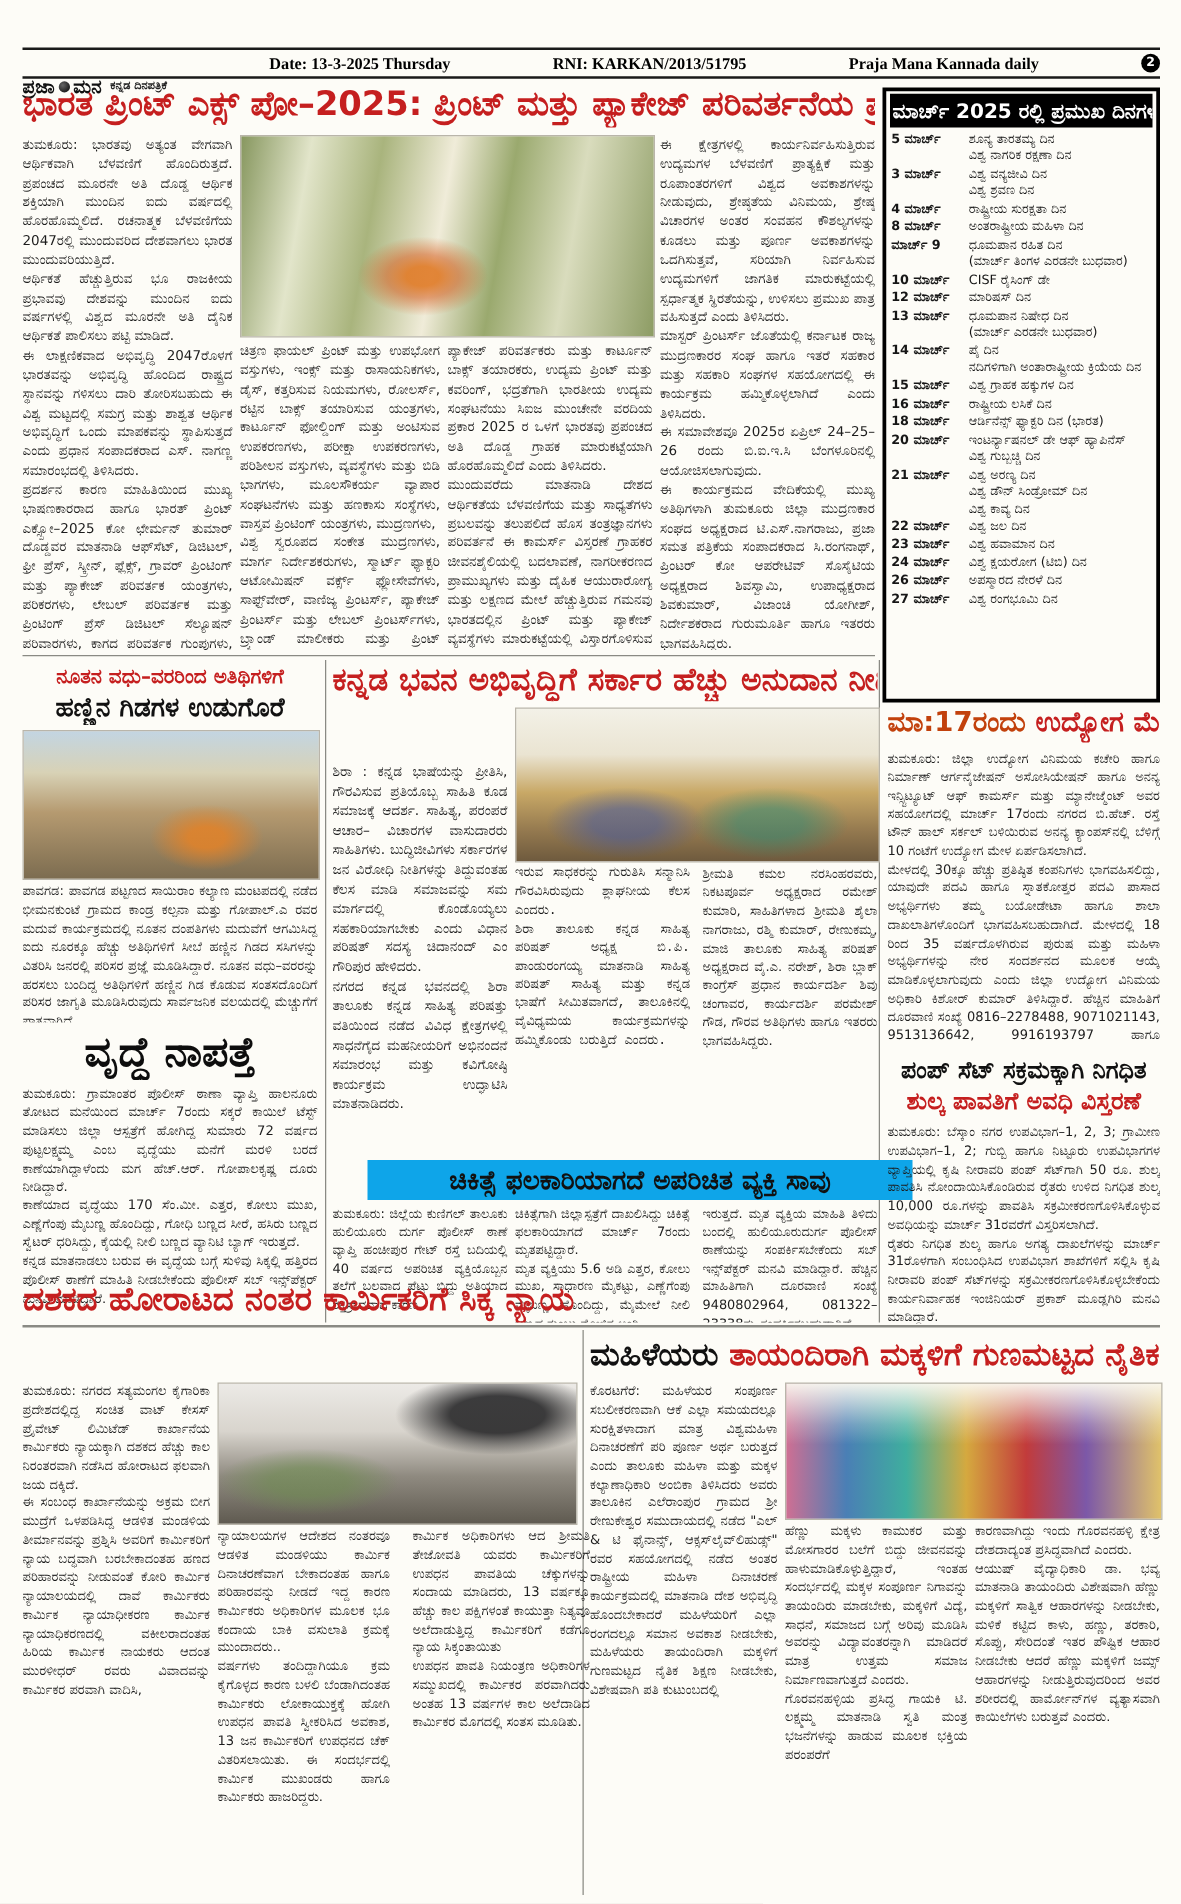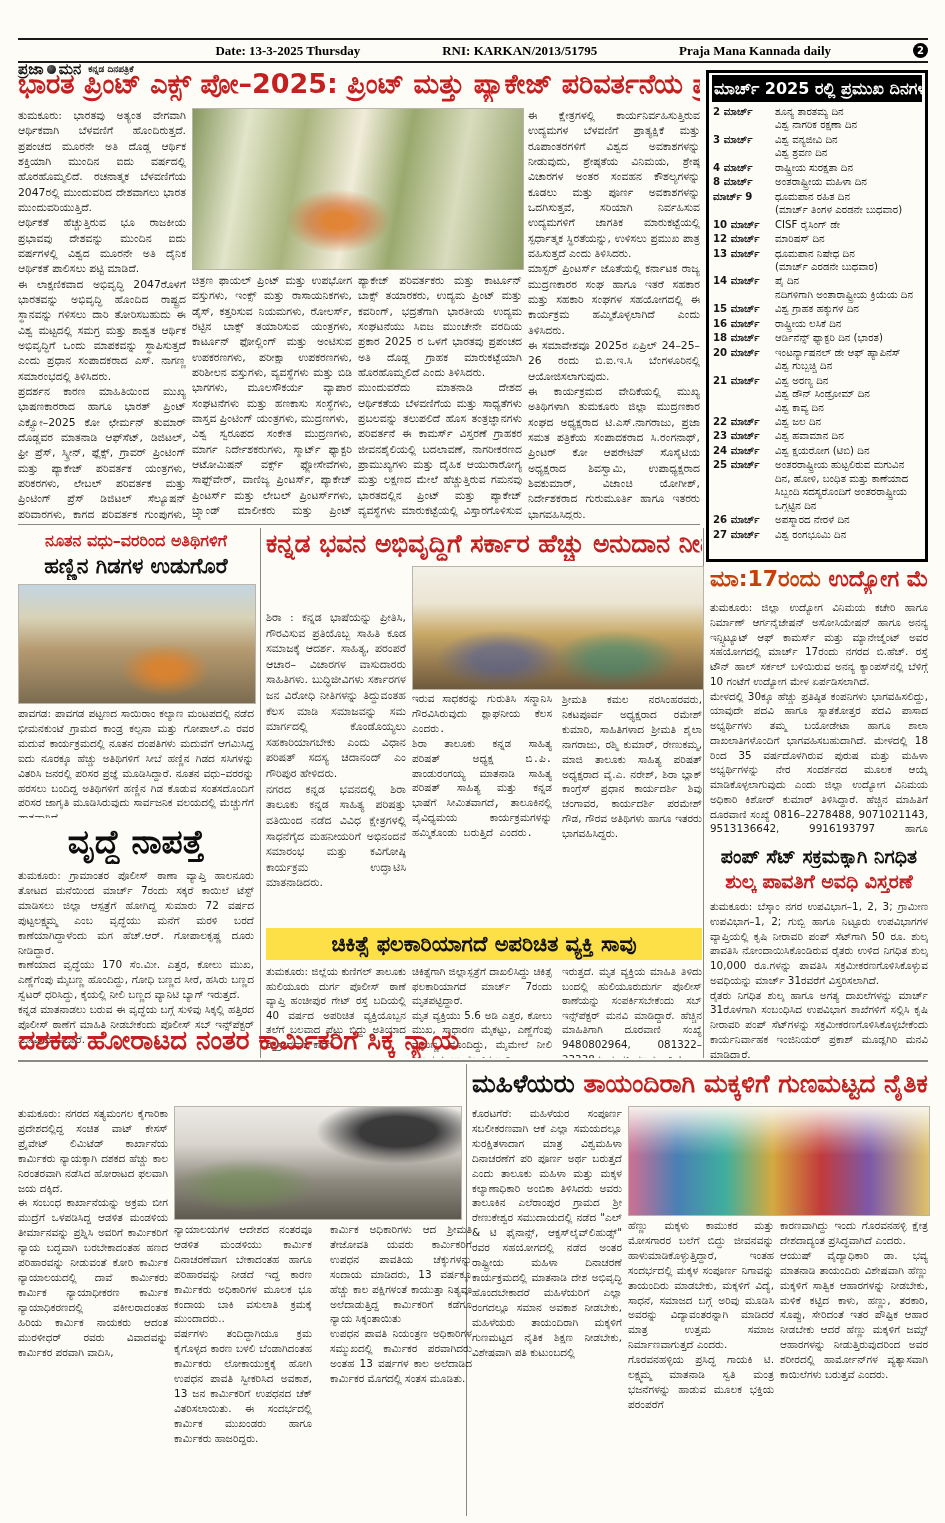--- a/index.html
+++ b/index.html
@@ -42,22 +42,22 @@
       linear-gradient(180deg,rgba(250,248,240,.95) 0%,rgba(250,248,240,.25) 30%,rgba(250,248,240,0) 45%),
       linear-gradient(90deg,#cf6f93 0%,#4a7fb5 16%,#3fae9e 32%,#d5a93f 48%,#c23b3b 64%,#7c58a8 80%,#e0c26a 100%);}
   
   .march{position:absolute;left:706px;top:70px;width:222px;height:492px;border:3px solid #000;
          background:#fdfcf7;box-sizing:border-box;padding:2px 4px;overflow:hidden;}
   .march-title{background:#000;color:#fff;font-weight:bold;font-size:16px;text-align:center;
                padding:4px 2px;margin:-0px -1px 3px -1px;white-space:nowrap;overflow:hidden;}
   .march-row{display:flex;font-size:10.2px;line-height:1.32;margin-bottom:1px;}
   .march-date{width:62px;flex:0 0 62px;font-weight:bold;}
   .march-event{flex:1;white-space:pre-line;}
-  .graybar{position:absolute;background:#fde047;font-weight:bold;text-align:center;color:#111;
-           overflow:hidden;white-space:nowrap;}
+  .graybar{position:absolute;background:#0ea5e9;font-weight:bold;text-align:center;color:#111;
+           overflow:hidden;white-space:nowrap;margin-left:28px;}
 </style>
 </head>
 <body>
 
 <div id="page">
 
   <div class="rule" style="left:18px;top:38px;width:910px;height:2px;"></div>
   <div class="rule" style="left:18px;top:61px;width:910px;height:2px;"></div>
 
   <div class="hdr">
@@ -86,21 +86,21 @@
   <div class="txt" style="left:528px;top:108px;width:172px;height:412px;">ಈ ಕ್ಷೇತ್ರಗಳಲ್ಲಿ ಕಾರ್ಯನಿರ್ವಹಿಸುತ್ತಿರುವ ಉದ್ಯಮಗಳ ಬೆಳವಣಿಗೆ ಪ್ರಾತ್ಯಕ್ಷಿಕೆ ಮತ್ತು ರೂಪಾಂತರಗಳಿಗೆ ವಿಶ್ವದ ಅವಕಾಶಗಳನ್ನು ನೀಡುವುದು, ಶ್ರೇಷ್ಠತೆಯ ವಿನಿಮಯ, ಶ್ರೇಷ್ಠ ವಿಚಾರಗಳ ಅಂತರ ಸಂವಹನ ಕೌಶಲ್ಯಗಳನ್ನು ಕೂಡಲು ಮತ್ತು ಪೂರ್ಣ ಅವಕಾಶಗಳನ್ನು ಒದಗಿಸುತ್ತವೆ, ಸರಿಯಾಗಿ ನಿರ್ವಹಿಸುವ ಉದ್ಯಮಗಳಿಗೆ ಜಾಗತಿಕ ಮಾರುಕಟ್ಟೆಯಲ್ಲಿ ಸ್ಪರ್ಧಾತ್ಮಕ ಸ್ಥಿರತೆಯನ್ನು, ಉಳಿಸಲು ಪ್ರಮುಖ ಪಾತ್ರ ವಹಿಸುತ್ತದೆ ಎಂದು ತಿಳಿಸಿದರು.
 ಮಾಸ್ಟರ್ ಪ್ರಿಂಟರ್ಸ್ ಜೊತೆಯಲ್ಲಿ ಕರ್ನಾಟಕ ರಾಜ್ಯ ಮುದ್ರಣಕಾರರ ಸಂಘ ಹಾಗೂ ಇತರೆ ಸಹಕಾರ ಮತ್ತು ಸಹಕಾರಿ ಸಂಘಗಳ ಸಹಯೋಗದಲ್ಲಿ ಈ ಕಾರ್ಯಕ್ರಮ ಹಮ್ಮಿಕೊಳ್ಳಲಾಗಿದೆ ಎಂದು ತಿಳಿಸಿದರು.
 ಈ ಸಮಾವೇಶವೂ 2025ರ ಏಪ್ರಿಲ್ 24–25–26 ರಂದು ಬಿ.ಐ.ಇ.ಸಿ ಬೆಂಗಳೂರಿನಲ್ಲಿ ಆಯೋಜಿಸಲಾಗುವುದು.
 ಈ ಕಾರ್ಯಕ್ರಮದ ವೇದಿಕೆಯಲ್ಲಿ ಮುಖ್ಯ ಅತಿಥಿಗಳಾಗಿ ತುಮಕೂರು ಜಿಲ್ಲಾ ಮುದ್ರಣಕಾರ ಸಂಘದ ಅಧ್ಯಕ್ಷರಾದ ಟಿ.ಎಸ್.ನಾಗರಾಜು, ಪ್ರಜಾ ಸಮತ ಪತ್ರಿಕೆಯ ಸಂಪಾದಕರಾದ ಸಿ.ರಂಗನಾಥ್, ಪ್ರಿಂಟರ್ ಕೋ ಆಪರೇಟಿವ್ ಸೊಸೈಟಿಯ ಅಧ್ಯಕ್ಷರಾದ ಶಿವಸ್ವಾಮಿ, ಉಪಾಧ್ಯಕ್ಷರಾದ ಶಿವಕುಮಾರ್, ವಿಜಾಂಚಿ ಯೋಗೀಶ್, ನಿರ್ದೇಶಕರಾದ ಗುರುಮೂರ್ತಿ ಹಾಗೂ ಇತರರು ಭಾಗವಹಿಸಿದ್ದರು.</div>
 
   <div class="march">
     <div class="march-title">ಮಾರ್ಚ್ 2025 ರಲ್ಲಿ ಪ್ರಮುಖ ದಿನಗಳು</div>
     <div>
 
         <div class="march-row">
-          <span class="march-date">2 ಮಾರ್ಚ್</span>
+          <span class="march-date">5 ಮಾರ್ಚ್</span>
           <span class="march-event">ಶೂನ್ಯ ತಾರತಮ್ಯ ದಿನ
 ವಿಶ್ವ ನಾಗರಿಕ ರಕ್ಷಣಾ ದಿನ</span>
         </div>
 
         <div class="march-row">
           <span class="march-date">3 ಮಾರ್ಚ್</span>
           <span class="march-event">ವಿಶ್ವ ವನ್ಯಜೀವಿ ದಿನ
 ವಿಶ್ವ ಶ್ರವಣ ದಿನ</span>
         </div>
 
@@ -178,24 +178,20 @@
         <div class="march-row">
           <span class="march-date">23 ಮಾರ್ಚ್</span>
           <span class="march-event">ವಿಶ್ವ ಹವಾಮಾನ ದಿನ</span>
         </div>
 
         <div class="march-row">
           <span class="march-date">24 ಮಾರ್ಚ್</span>
           <span class="march-event">ವಿಶ್ವ ಕ್ಷಯರೋಗ (ಟಿಬಿ) ದಿನ</span>
         </div>
 
-        <div class="march-row">
-          <span class="march-date">25 ಮಾರ್ಚ್</span>
-          <span class="march-event">ಅಂತರರಾಷ್ಟ್ರೀಯ ಹುಟ್ಟಲಿರುವ ಮಗುವಿನ ದಿನ, ಹೋಳಿ, ಬಂಧಿತ ಮತ್ತು ಕಾಣೆಯಾದ ಸಿಬ್ಬಂದಿ ಸದಸ್ಯರೊಂದಿಗೆ ಅಂತರರಾಷ್ಟ್ರೀಯ ಒಗ್ಗಟ್ಟಿನ ದಿನ</span>
-        </div>
 
         <div class="march-row">
           <span class="march-date">26 ಮಾರ್ಚ್</span>
           <span class="march-event">ಅಪಸ್ಮಾರದ ನೇರಳೆ ದಿನ</span>
         </div>
 
         <div class="march-row">
           <span class="march-date">27 ಮಾರ್ಚ್</span>
           <span class="march-event">ವಿಶ್ವ ರಂಗಭೂಮಿ ದಿನ</span>
         </div>

